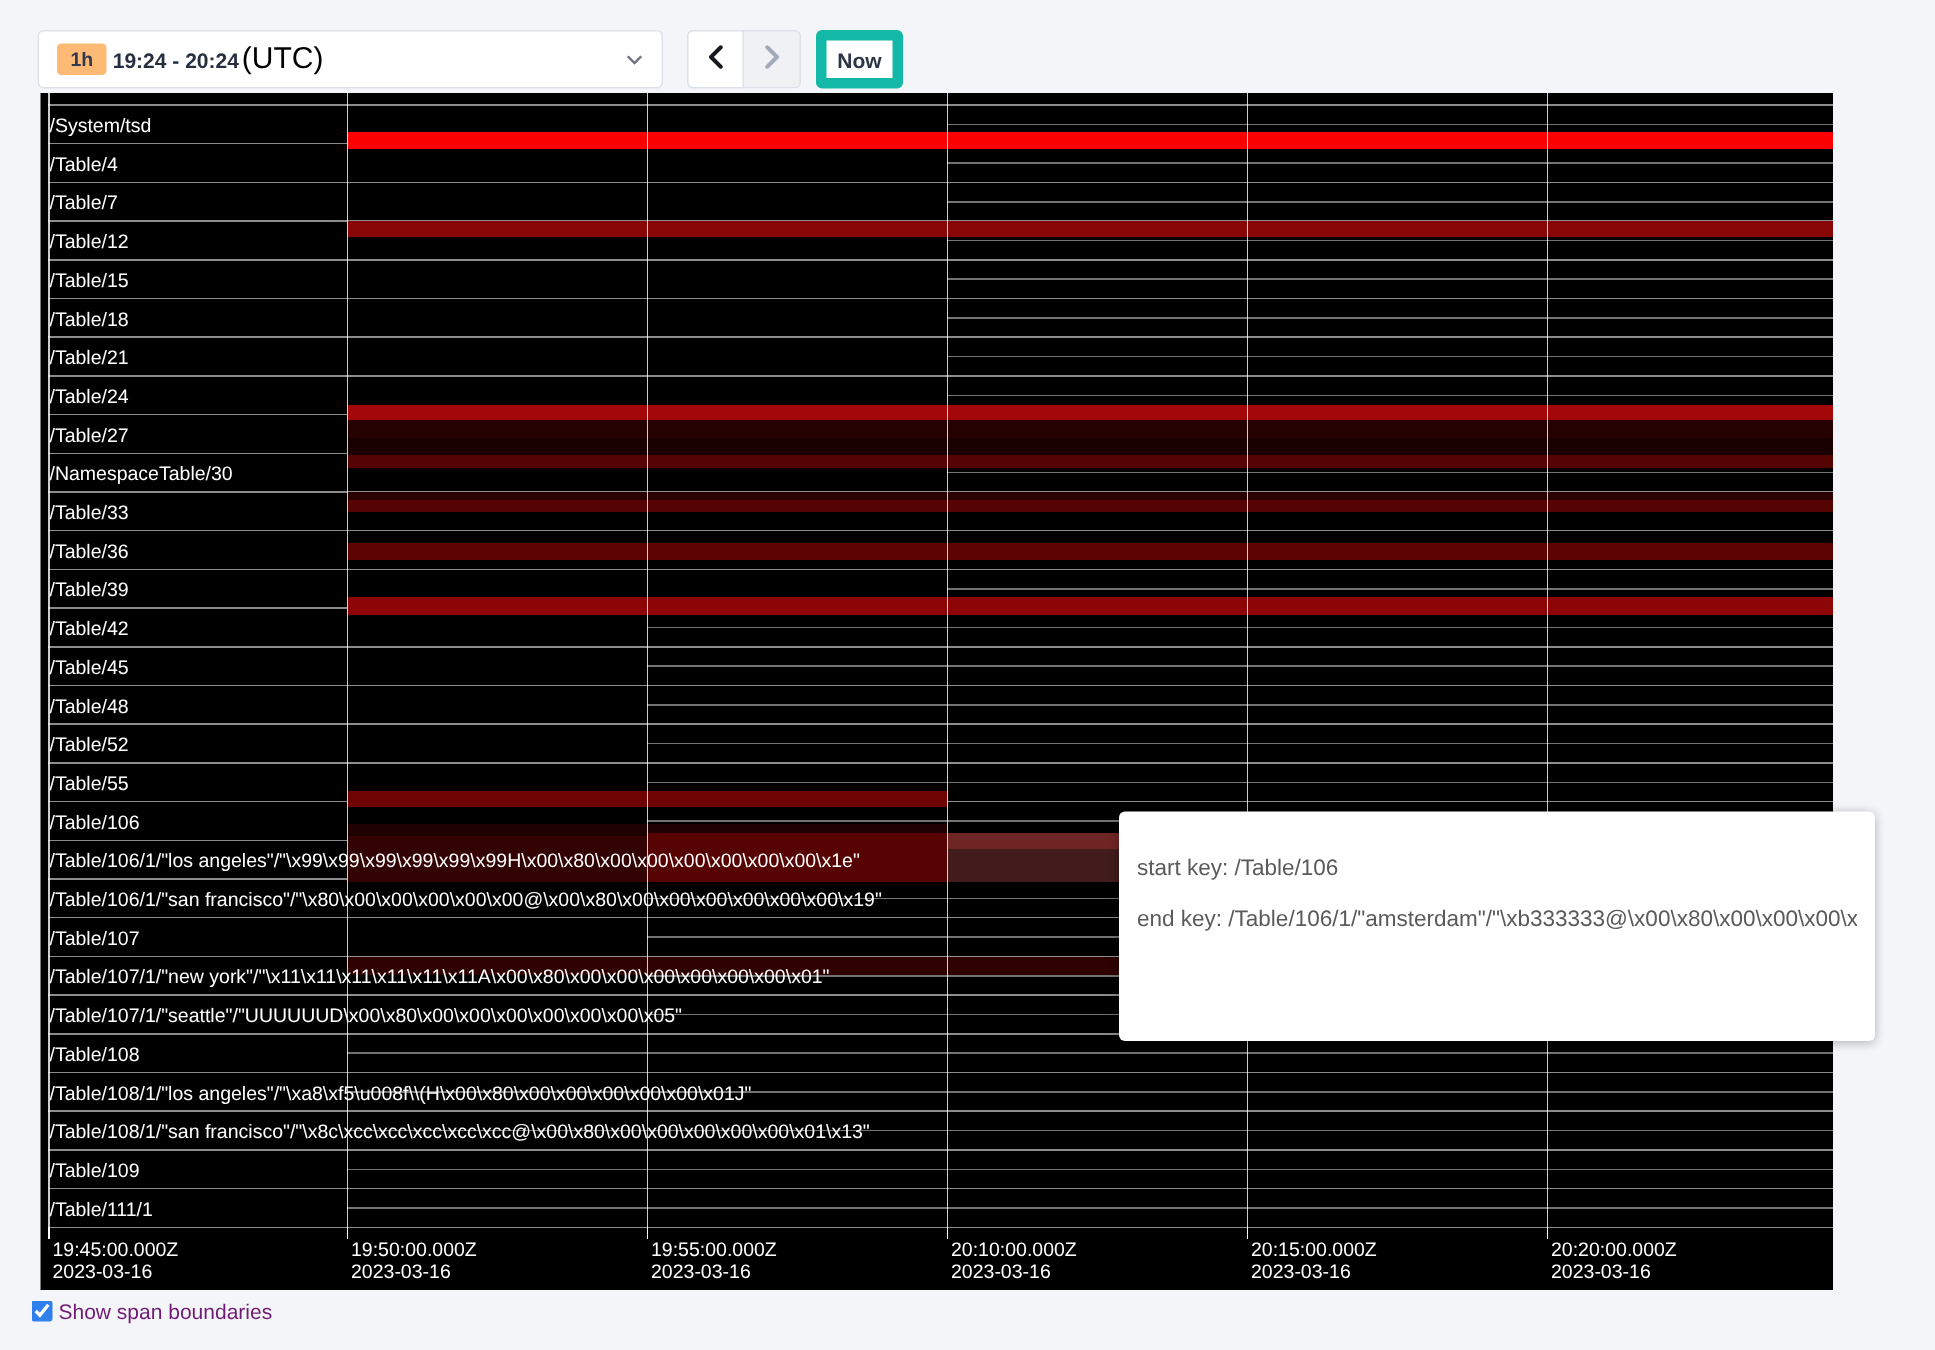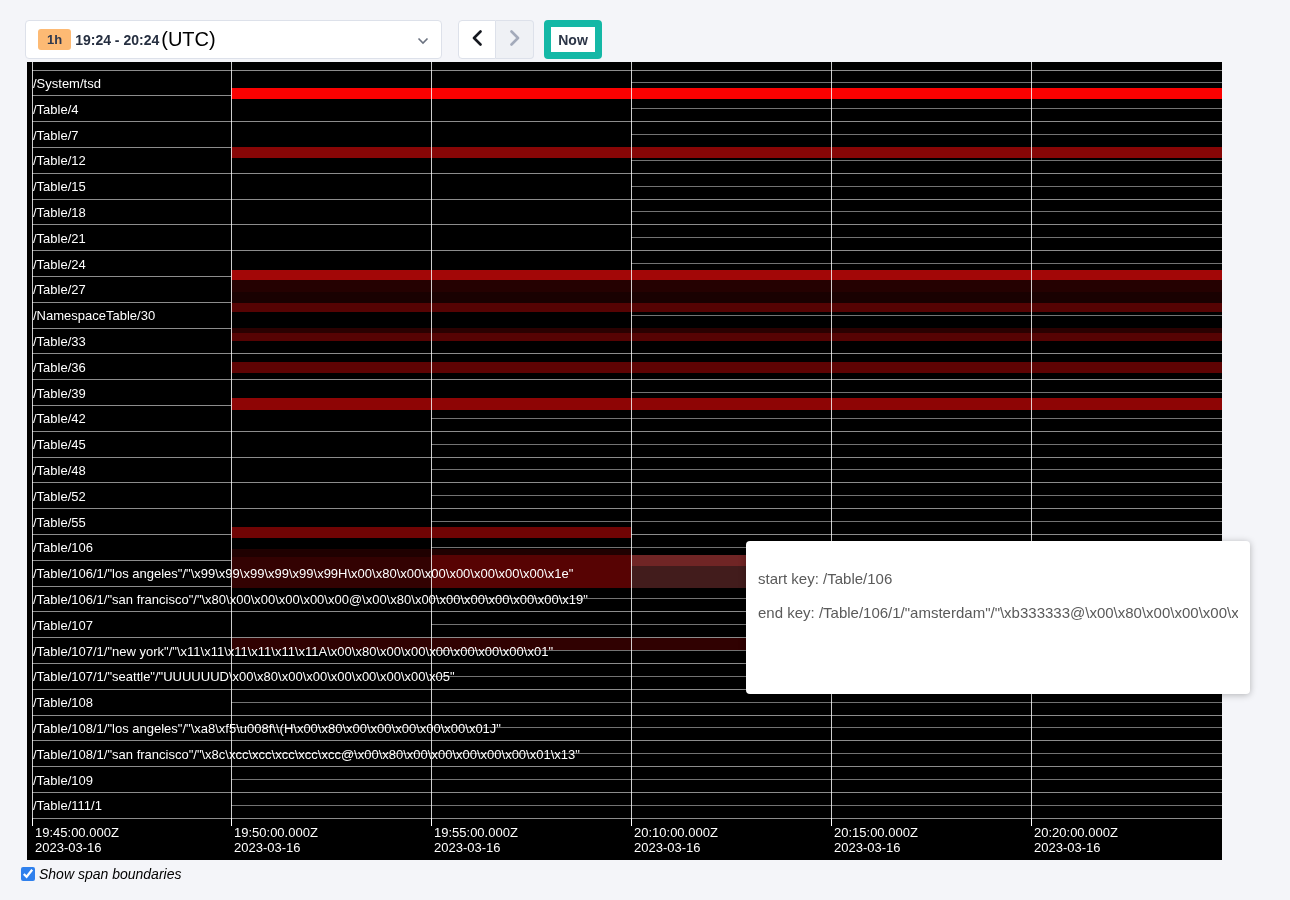--- a/index.html
+++ b/index.html
@@ -51,21 +51,21 @@
   }
   .tt-line { font-size:15px; color:#5a5a5a; line-height:34px; white-space:nowrap; overflow:hidden; }
 
   
   .footer-row {
     position:absolute; left:21px; top:866px; display:flex; align-items:center;
   }
   .footer-row input {
     width:14px; height:14px; accent-color:#2f80ed; margin-right:4px; cursor:pointer;
   }
-  .footer-row label { font-size:14px; color:#000000; cursor:pointer;font-style:italic; }
+  .footer-row label { font-size:14px; color:#701a75; cursor:pointer; }
 </style>
 </head>
 <body>
 
 <div class="page">
 
   <div class="time-picker">
     <span class="preset-chip">1h</span>
     <span class="range-text">19:24 - 20:24</span>
     <span class="tz-text">(UTC)</span>

